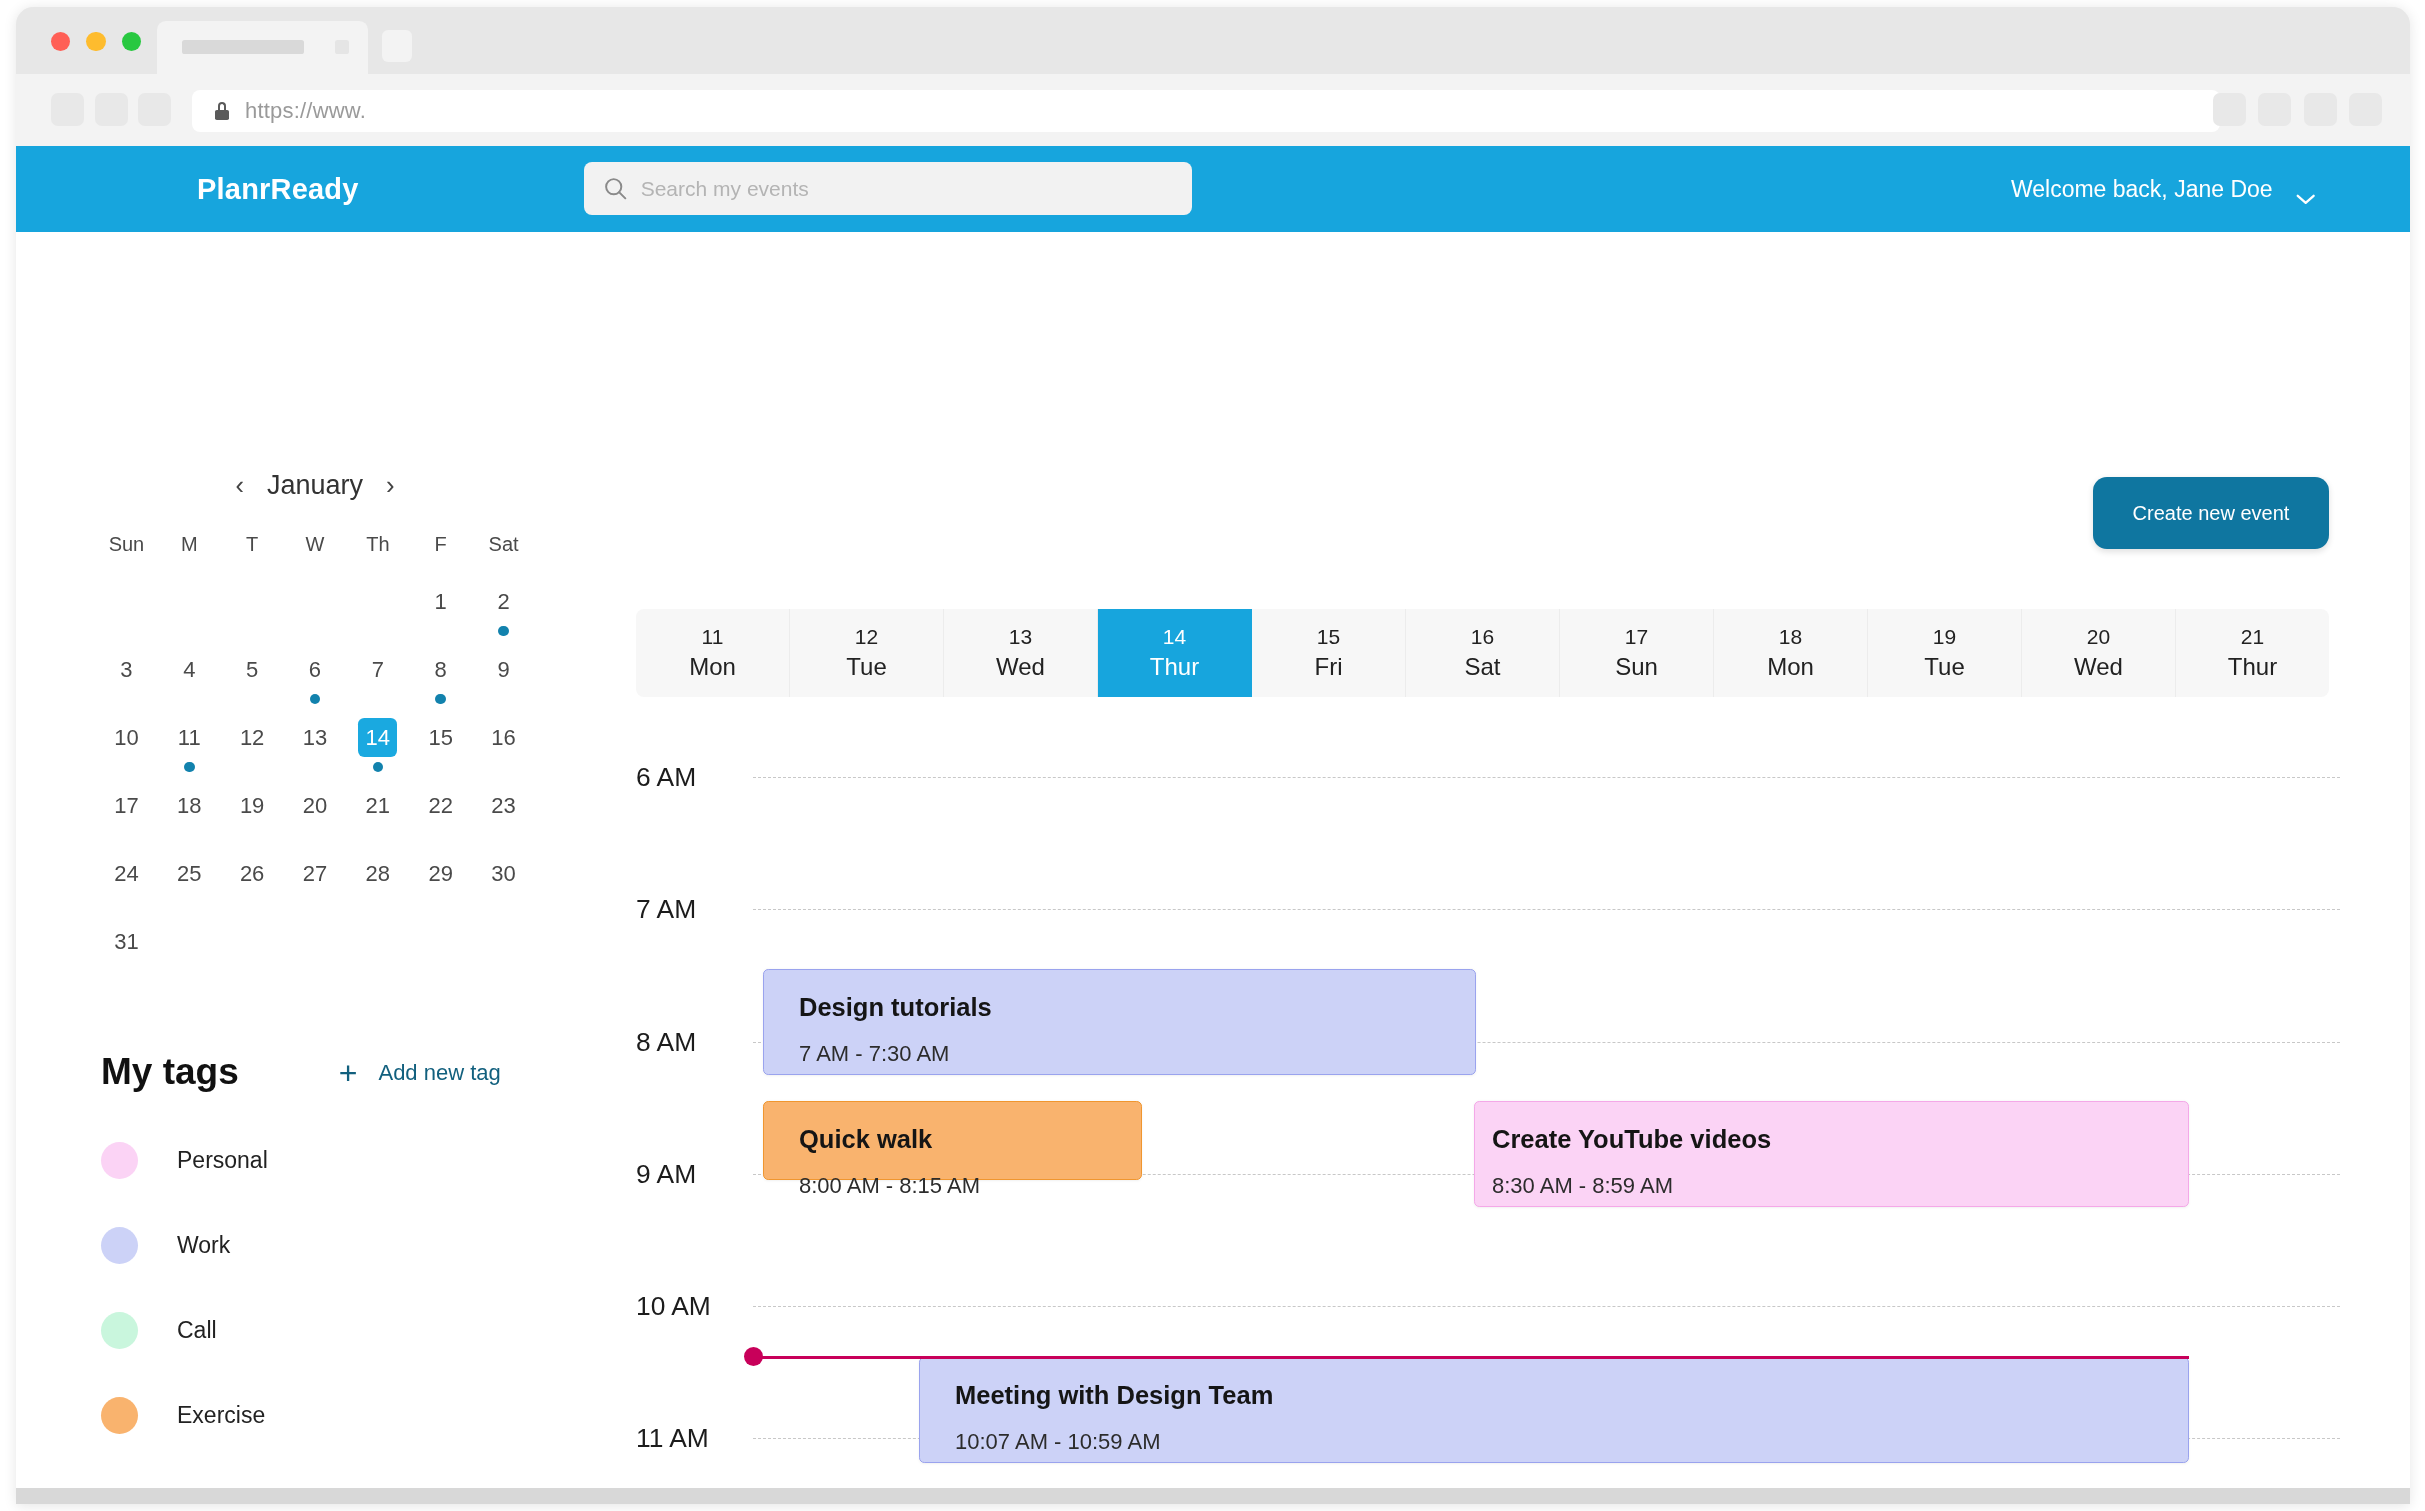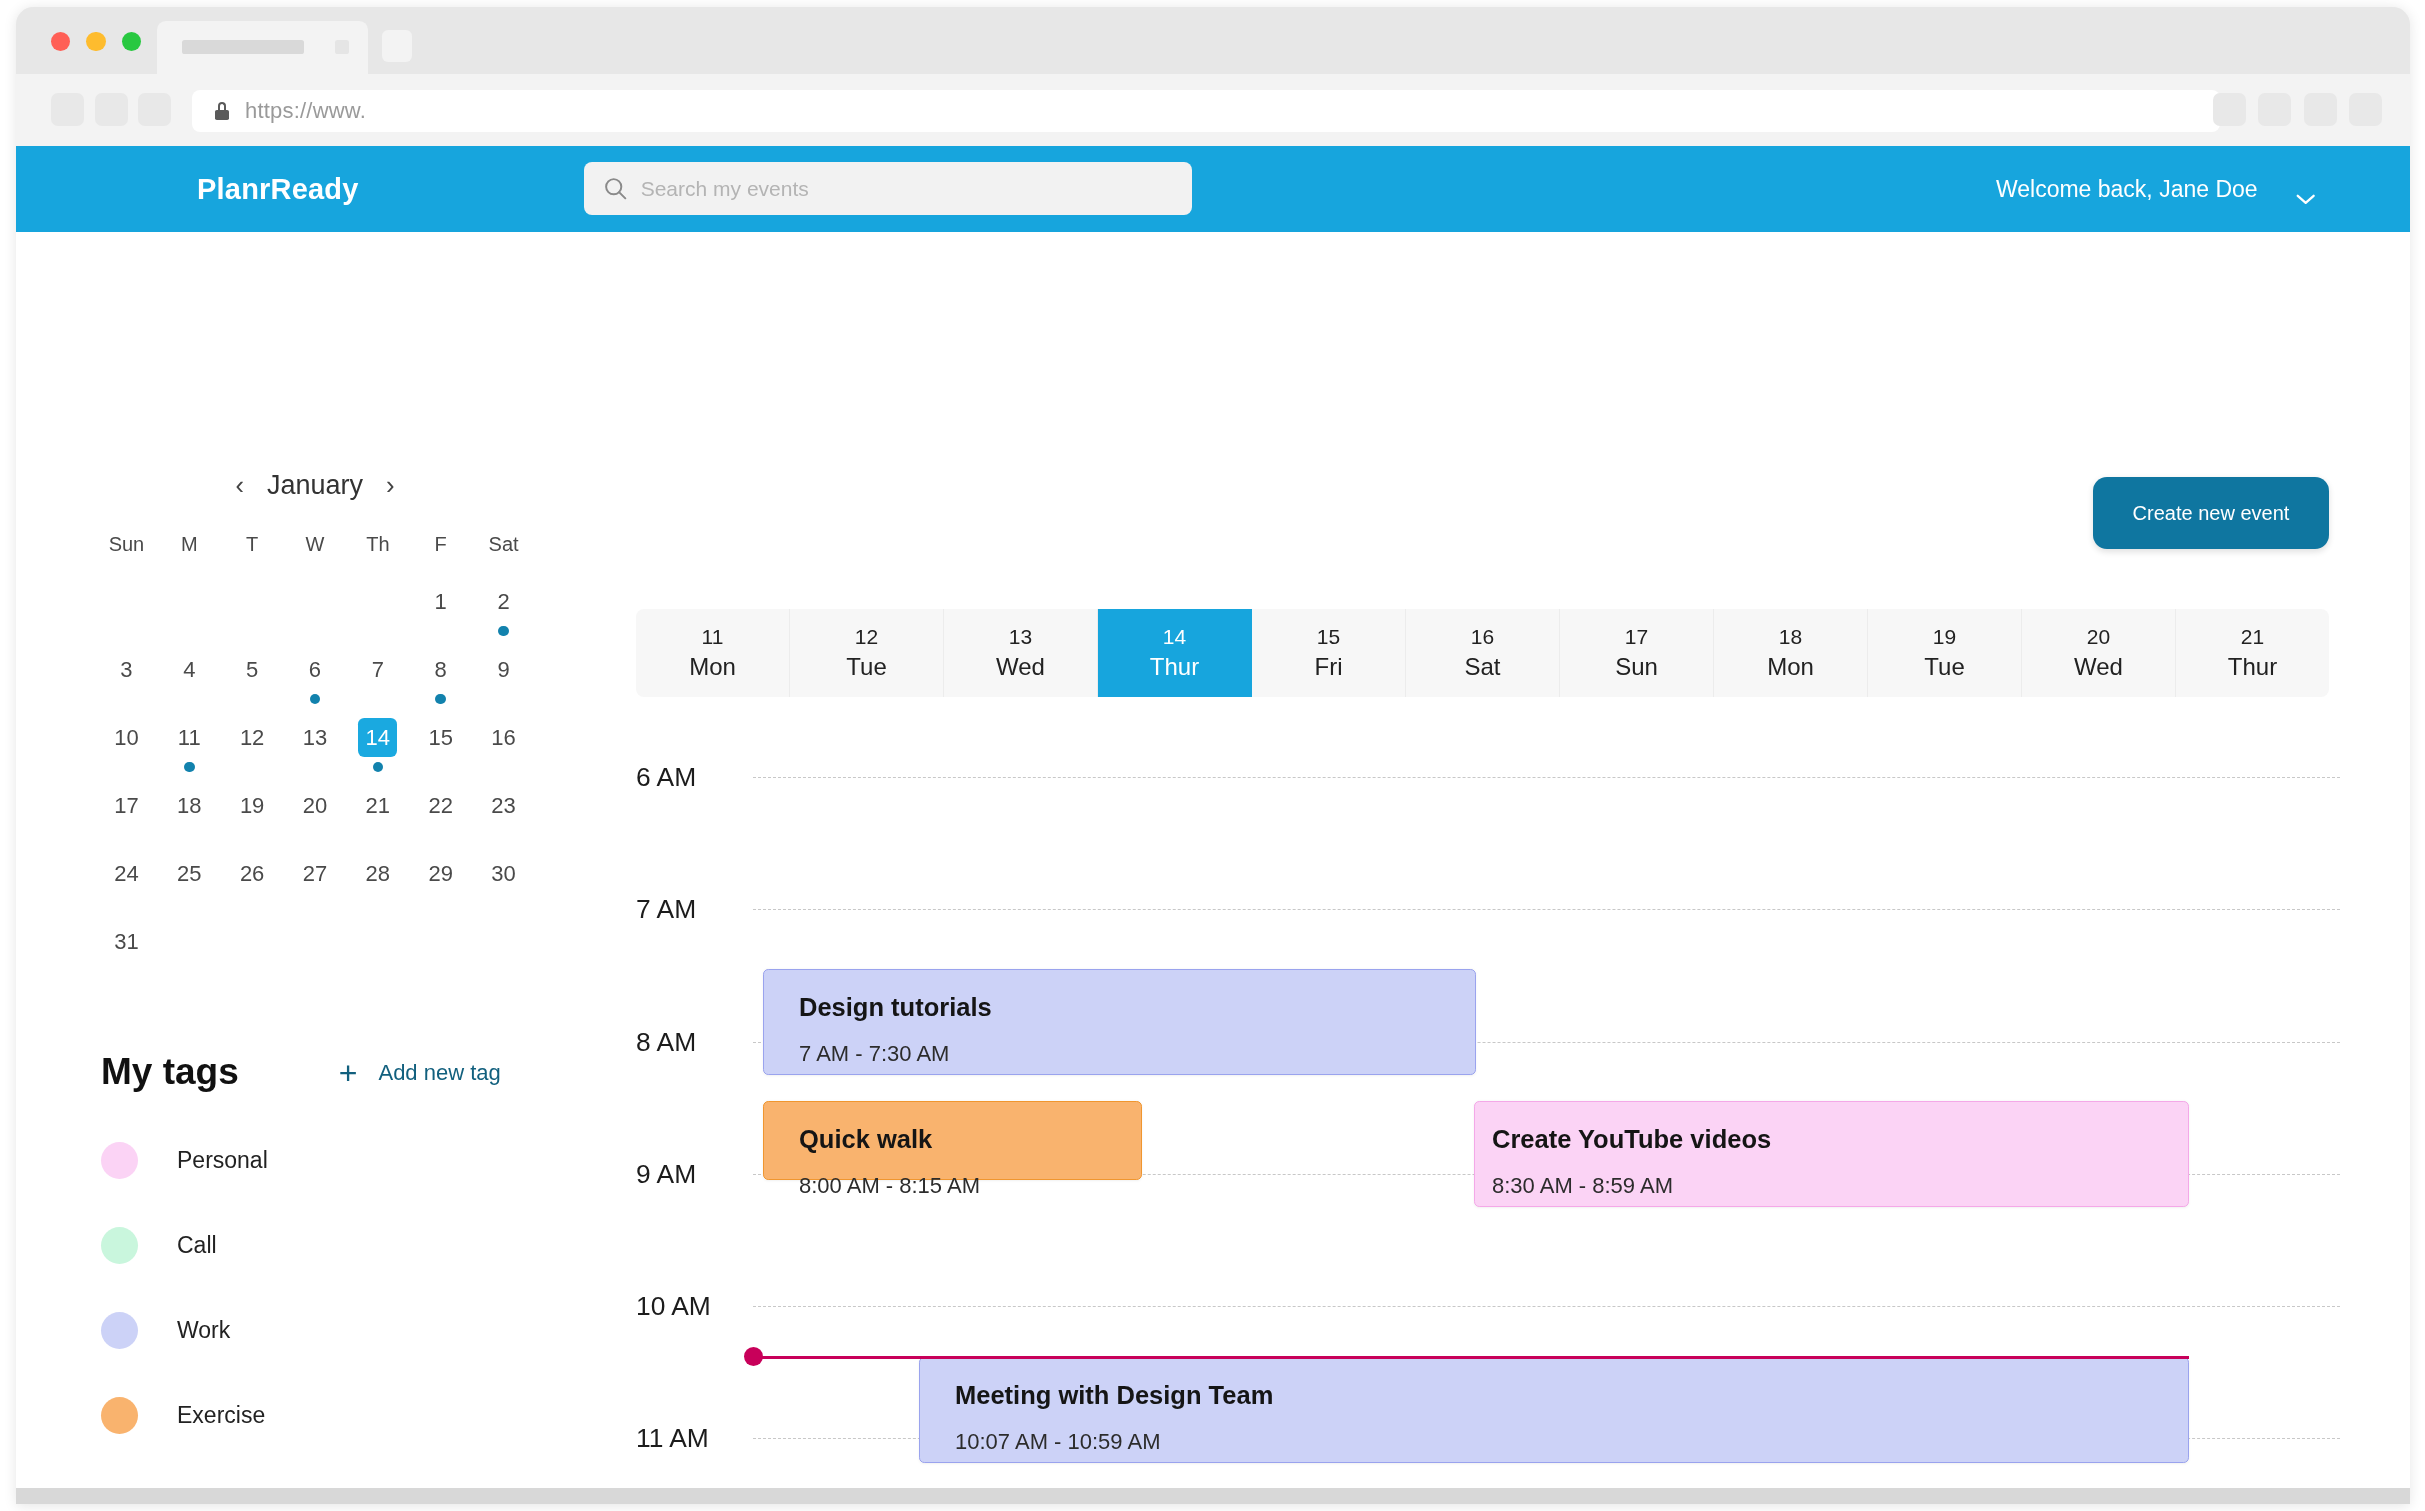--- a/index.html
+++ b/index.html
@@ -131,21 +131,21 @@
     border: none; background: transparent; outline: none;
     margin-left: 12.3px;
     font-family: "Liberation Sans", sans-serif;
     font-size: 21px;
     color: #b4b4b4;
     width: 493px;
   }
   .search-input::placeholder { color: #b4b4b4; }
   .welcome {
     position: absolute; right: 95px;
-    display: flex; align-items: center; gap: 38px;
+    display: flex; align-items: center; gap: 23px;
     color: #ffffff;
     font-size: 23px;
   }
   .chev-down {
     width: 19.4px; height: 10.6px;
   }
 
   
   .sidebar {
     position: absolute; left: 0; top: 86px;
@@ -503,26 +503,26 @@
             <span class="plus-icon">+</span>
             <span>Add new tag</span>
           </span>
         </div>
         <div id="tag-list">
             <div class="tag-row">
               <span class="tag-dot" style="background: rgb(251, 211, 245);"></span>
               <span class="tag-label">Personal</span>
             </div>
             <div class="tag-row">
+              <span class="tag-dot" style="background: rgb(204, 210, 247);"></span>
+              <span class="tag-label">Work</span>
+            </div>
+            <div class="tag-row">
               <span class="tag-dot" style="background: rgb(201, 246, 221);"></span>
               <span class="tag-label">Call</span>
-            </div>
-            <div class="tag-row">
-              <span class="tag-dot" style="background: rgb(204, 210, 247);"></span>
-              <span class="tag-label">Work</span>
             </div>
             <div class="tag-row">
               <span class="tag-dot" style="background: rgb(249, 179, 110);"></span>
               <span class="tag-label">Exercise</span>
             </div>
           </div>
       </div>
 
     </div>
 

